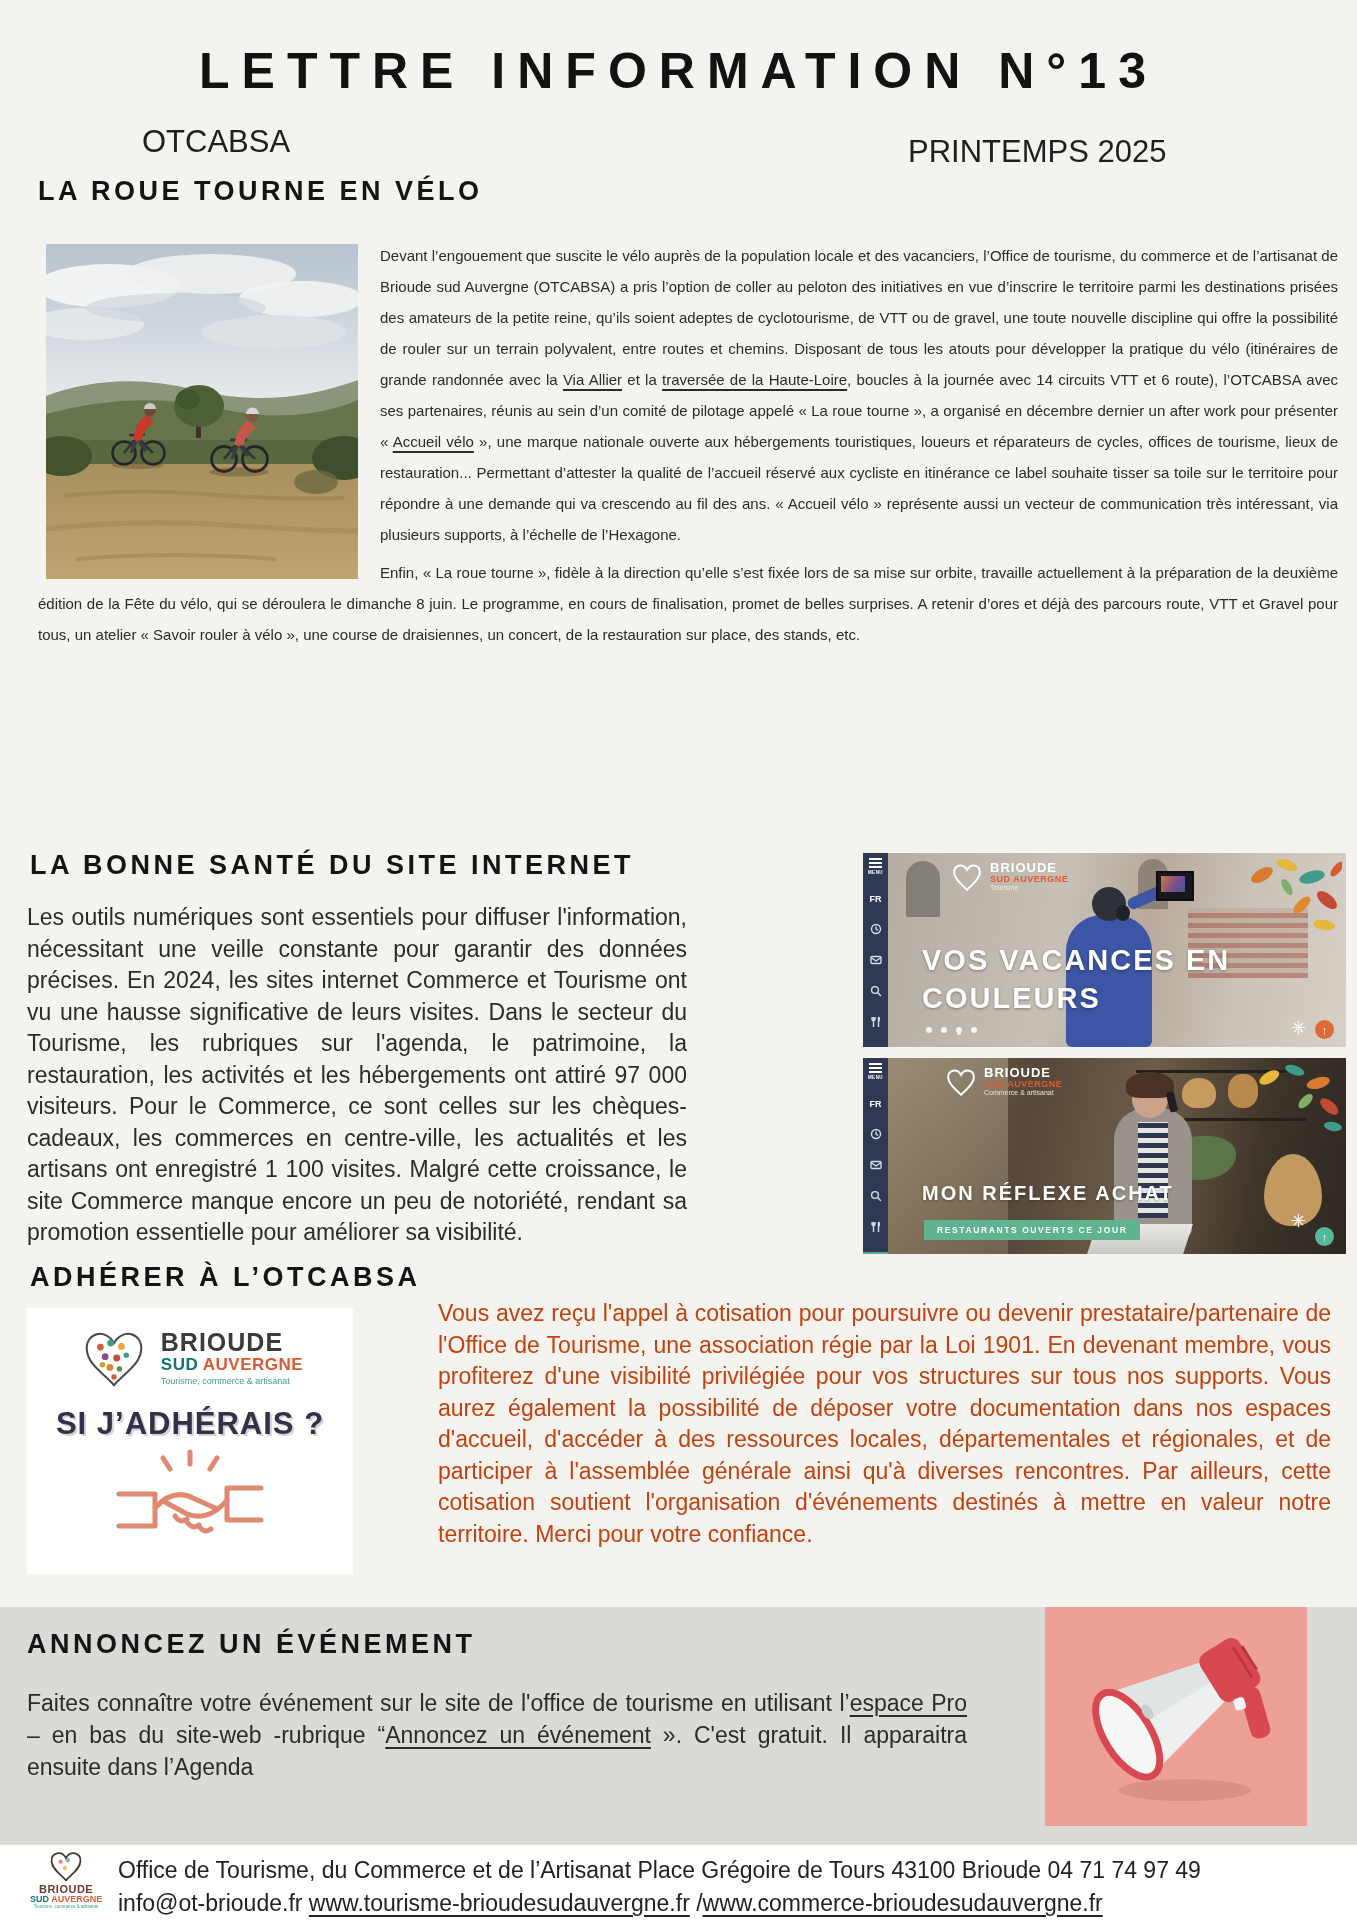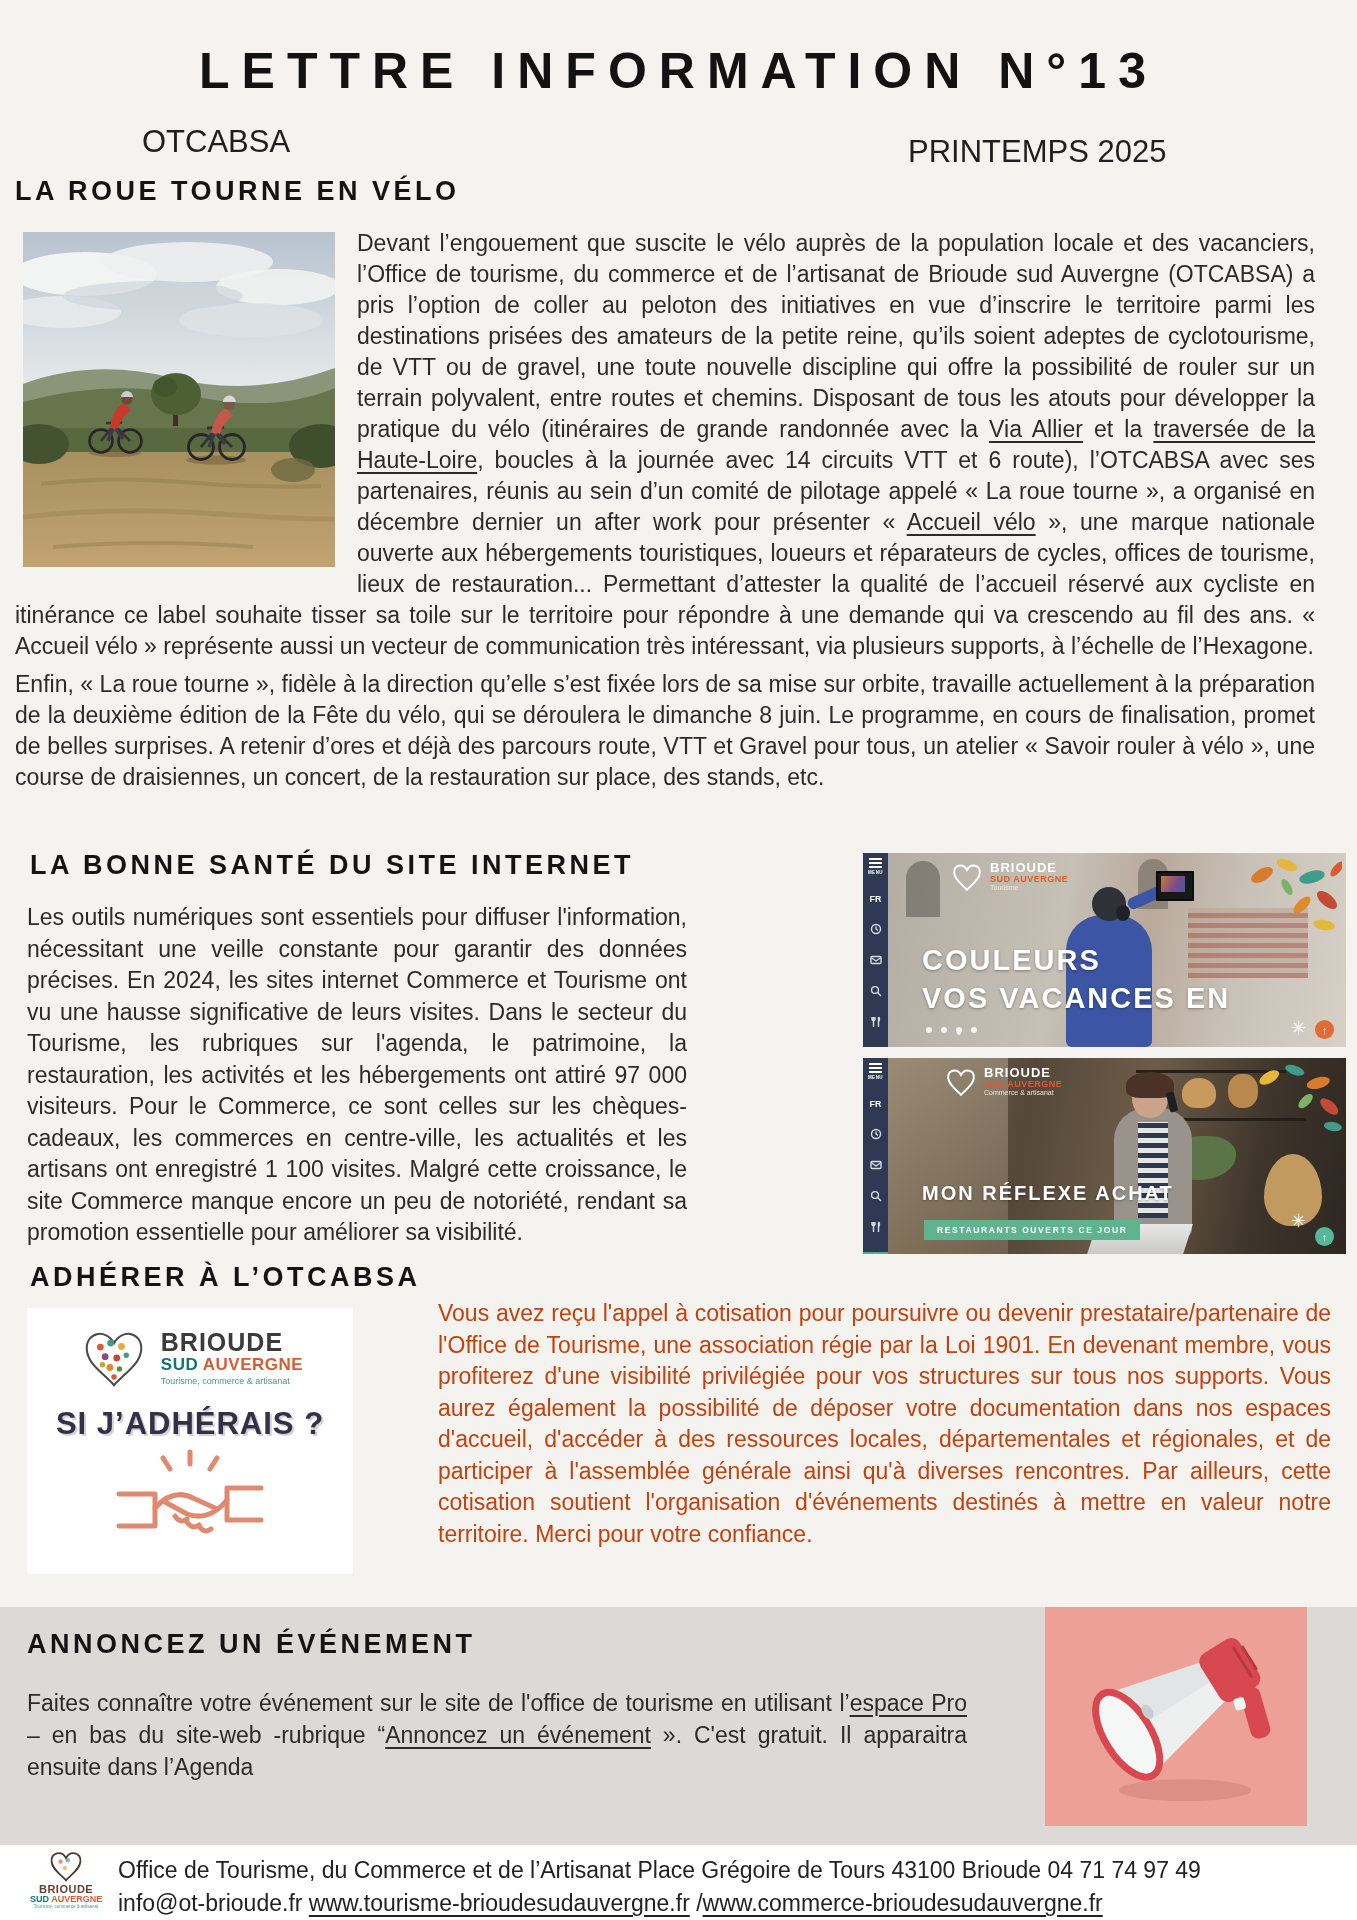--- a/index.html
+++ b/index.html
@@ -14,22 +14,22 @@
     top:42px;left:0;width:100%;text-align:center;
     font-size:50px;font-weight:900;letter-spacing:12px;color:#121212;
   }
   .org-label{top:124px;left:142px;font-size:31px;color:#1f1f1f;}
   .season-label{top:134px;left:908px;font-size:31px;color:#1f1f1f;}
   
   .section-heading{
     font-size:27px;font-weight:900;letter-spacing:3.5px;color:#141414;margin:0;
   }
   
-  .velo-article{top:176px;left:15px;width:1300px;}
-  .velo-body{margin-top:21px;font-size:23px;line-height:31px;text-align:justify;color:#2b2b2b;}
+  .velo-article{top:176px;left:38px;width:1300px;}
+  .velo-body{margin-top:33px;font-size:15px;line-height:31px;text-align:justify;color:#2b2b2b;}
   .velo-photo{float:left;width:312px;height:335px;margin:4px 22px 6px 8px;background:#9aa38a;}
   .velo-photo svg{display:block;width:100%;height:100%;}
   .velo-body p{margin:0;}
   .velo-body p + p{margin-top:7px;}
   .u{color:inherit;text-decoration:underline;text-decoration-thickness:2px;text-underline-offset:4px;cursor:pointer;}
   
   .internet-heading{top:850px;left:30px;}
   .internet-p{top:902px;left:27px;width:660px;font-size:23px;line-height:31.5px;text-align:justify;color:#2b2b2b;}
   
   .site-card{overflow:hidden;background:#777;}
@@ -193,22 +193,22 @@
           <path d="M50 28 C38 6 8 12 10 38 C12 60 34 72 50 90 C66 72 88 60 90 38 C92 12 62 6 50 28 Z" fill="none" stroke="#ffffff" stroke-width="6"></path>
         </svg>
         <div class="txt">
           <span class="b1">BRIOUDE</span>
           <span class="b2">SUD AUVERGNE</span>
           <span class="b3">Tourisme</span>
         </div>
       </div>
 
       <div class="site-title" style="left:34px;top:88px;">
+        <div>VOS VACANCES EN</div>
         <div>COULEURS</div>
-        <div>VOS VACANCES EN</div>
       </div>
       <div class="carousel-dots" style="left:38px;bottom:14px;">
         <i></i>
           <i></i>
           <i class="cur"></i>
           <i></i>
       </div>
       <svg class="sparkle" style="right:40px;bottom:12px;width:15px;height:15px;" viewBox="0 0 20 20">
         <path d="M10 1 V19 M1 10 H19 M4 4 L16 16 M16 4 L4 16" stroke="#fff" stroke-width="1.6"></path>
       </svg>

